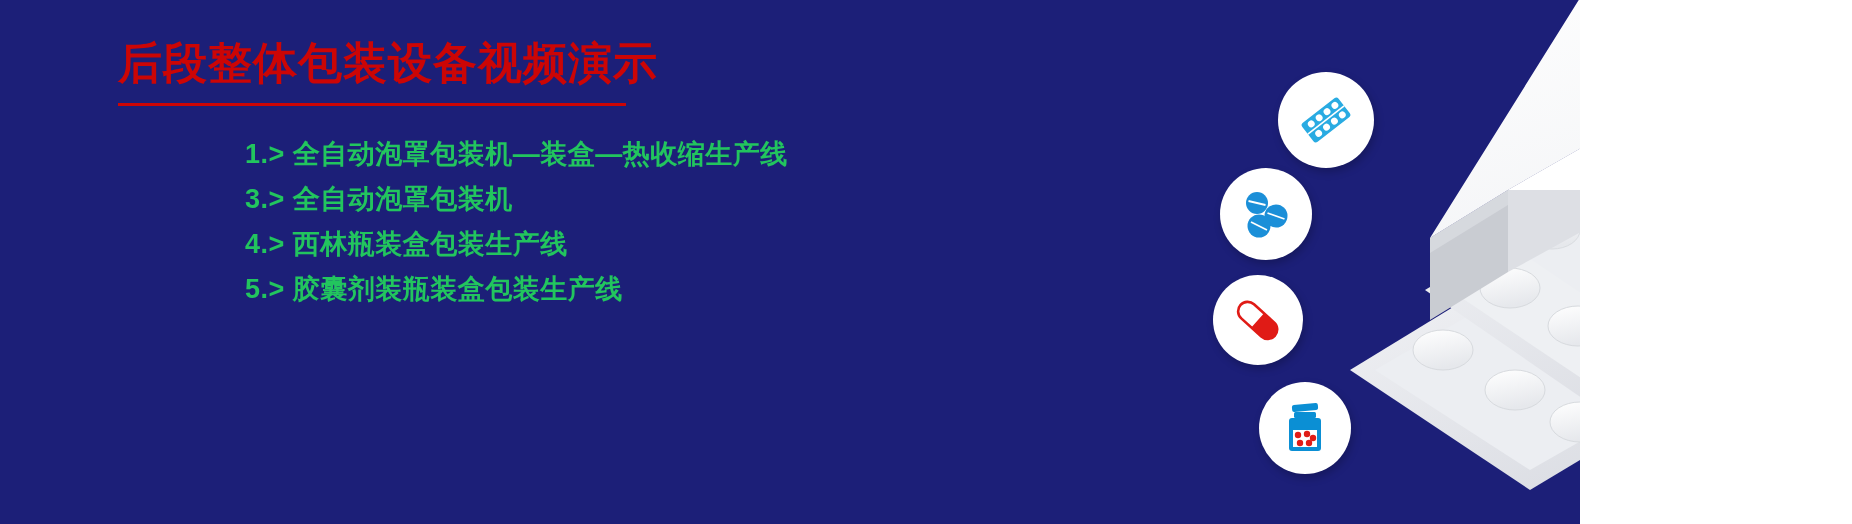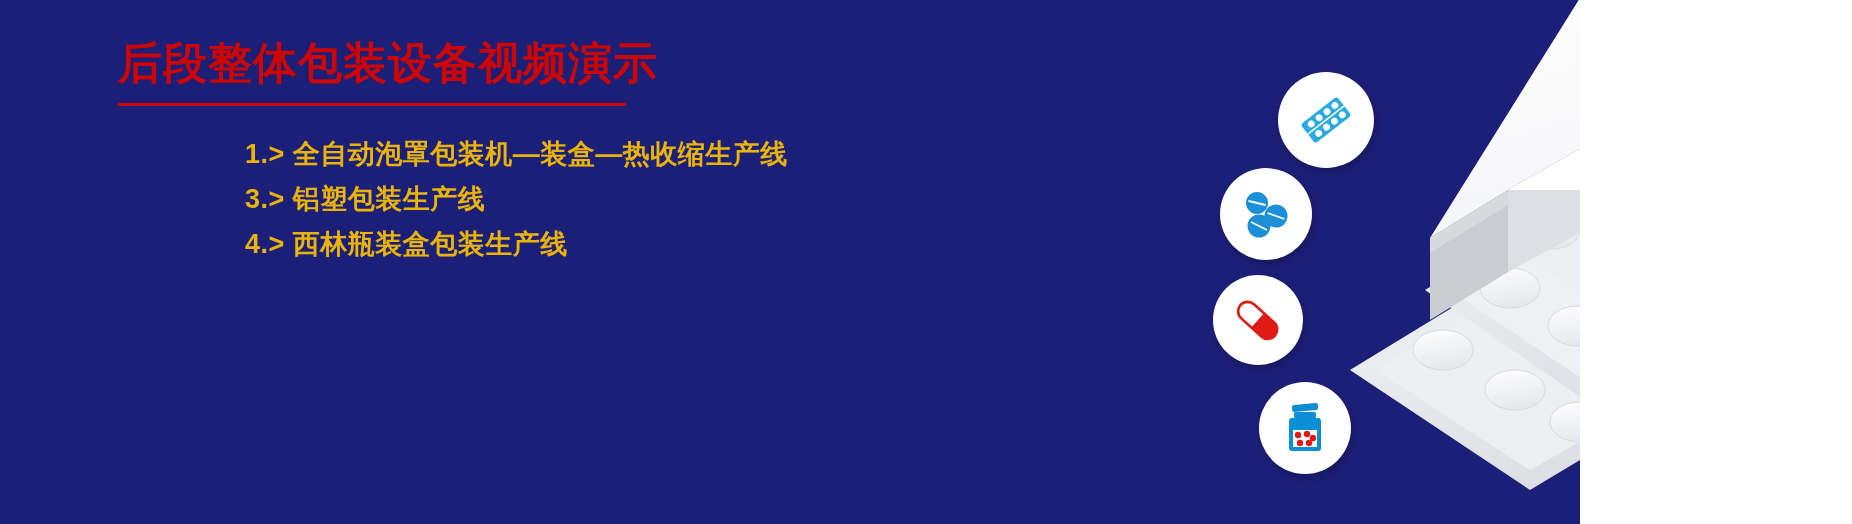--- a/index.html
+++ b/index.html
@@ -47,21 +47,21 @@
   
   #feature-list {
     position: absolute;
     left: 245px;
     top: 132px;
     list-style: none;
     margin: 0;
     padding: 0;
   }
   #feature-list li {
-    color: #eab308;
+    color: #22c55e;
     font-size: 27px;
     font-weight: bold;
     line-height: 45px;
     height: 45px;
     white-space: nowrap;
     letter-spacing: 0.5px;
   }
   .item-number {
     display: inline;
   }
@@ -103,25 +103,29 @@
     <div id="title-underline"></div>
   </div>
 
   <ul id="feature-list">
     <li>
       <span class="item-number">1.&gt; </span>
       <span class="item-label">全自动泡罩包装机—装盒—热收缩生产线</span>
     </li>
     <li>
       <span class="item-number">3.&gt; </span>
-      <span class="item-label">铝塑包装生产线</span>
+      <span class="item-label">全自动泡罩包装机</span>
     </li>
     <li>
       <span class="item-number">4.&gt; </span>
       <span class="item-label">西林瓶装盒包装生产线</span>
+    </li>
+    <li>
+      <span class="item-number">5.&gt; </span>
+      <span class="item-label">胶囊剂装瓶装盒包装生产线</span>
     </li>
   </ul>
 
   <div id="icon-blister" class="icon-badge">
     <svg width="62" height="62" viewBox="0 0 62 62">
       <g transform="rotate(-38 31 31)">
         <rect x="8" y="19" width="46" height="24" rx="3" fill="#29abe2"></rect>
         <line x1="8" y1="31" x2="54" y2="31" stroke="#ffffff" stroke-width="1.6"></line>
         <circle cx="17" cy="25" r="3.4" fill="#ffffff"></circle>
         <circle cx="27" cy="25" r="3.4" fill="#ffffff"></circle>

